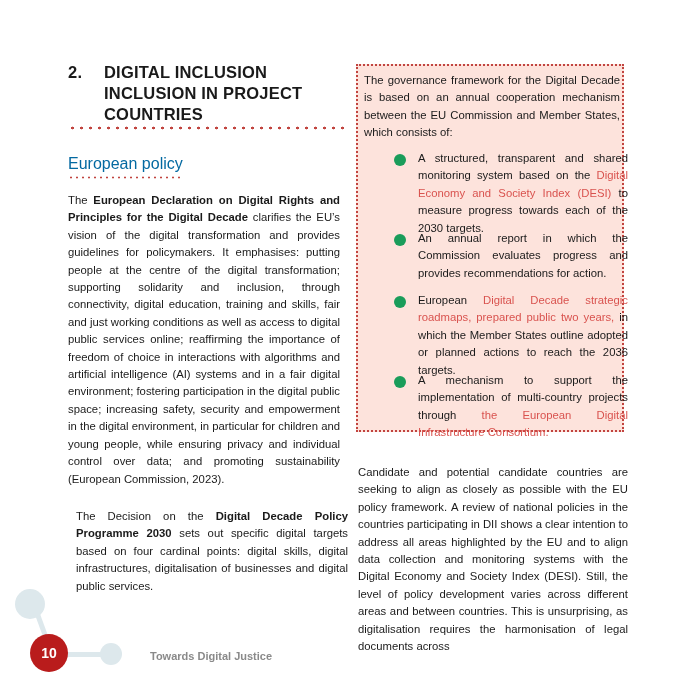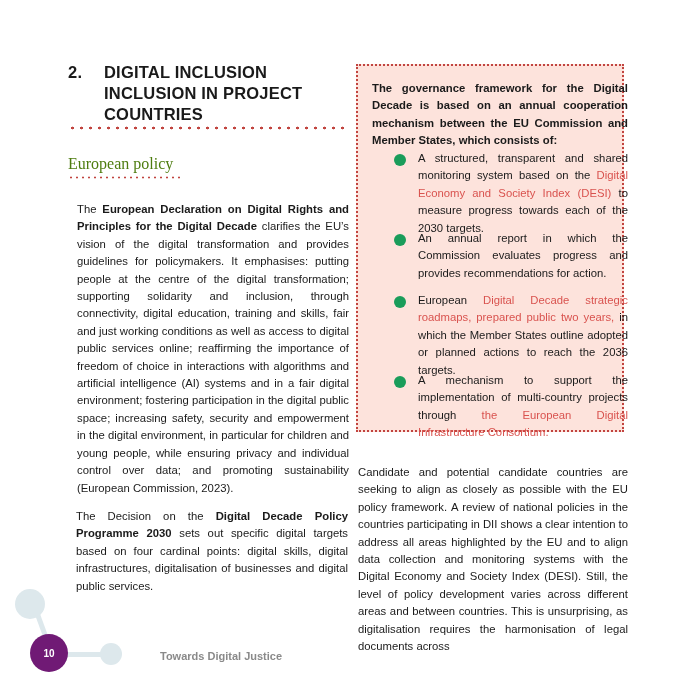--- a/index.html
+++ b/index.html
@@ -17,21 +17,21 @@
     .heading .num { position: absolute; left: 0; top: 0; }
     .heading .title { position: absolute; left: 36px; top: 0; width: 240px; }
     .dots-heading {
       position: absolute; left: 68px; top: 126px; width: 276px; height: 4px;
       background-image: radial-gradient(circle, #c1443f 1.3px, transparent 1.6px);
       background-size: 9px 4px; background-repeat: repeat-x;
     }
 
     .subheading {
       position: absolute; left: 68px; top: 155px;
-      font-family: Liberation Serif, serif; font-size: 16px; color: #4d7c0f;
+      font-family: Liberation Sans, sans-serif; font-size: 16px; color: #0369a1;
     }
     .dots-sub {
       position: absolute; left: 68px; top: 176px; width: 112px; height: 3px;
       background-image: radial-gradient(circle, #c1443f 0.9px, transparent 1.2px);
       background-size: 6px 3px; background-repeat: repeat-x;
     }
 
     .body-text {
       font-family: "Liberation Sans", sans-serif; font-size: 11.3px; line-height: 17.4px;
       text-align: justify; color: #1a1a1a;
@@ -53,68 +53,68 @@
     .bullet {
       position: absolute; left: -24px; top: 4px; width: 12px; height: 12px;
       border-radius: 50%; background: #1a9c5a;
     }
     .link { color: #d9534f; }
 
     .right-p { position: absolute; left: 358px; top: 464px; width: 270px; }
 
     .footer-circle-big {
       position: absolute; left: 30px; top: 634px; width: 38px; height: 38px;
-      border-radius: 50%; background: #701a75; color: #fff;
-      font-family: "Liberation Sans", sans-serif; font-weight: bold; font-size: 10px;
+      border-radius: 50%; background: #b91c1c; color: #fff;
+      font-family: "Liberation Sans", sans-serif; font-weight: bold; font-size: 14px;
       display: flex; align-items: center; justify-content: center;
     }
     .footer-circle-top {
       position: absolute; left: 15px; top: 589px; width: 30px; height: 30px;
       border-radius: 50%; background: #dde8ec;
     }
     .footer-circle-right {
       position: absolute; left: 100px; top: 643px; width: 22px; height: 22px;
       border-radius: 50%; background: #dde8ec;
     }
     .footer-line-diag {
       position: absolute; left: 34px; top: 612px; width: 5px; height: 28px;
       background: #dde8ec; transform: rotate(-20deg); transform-origin: top left;
     }
     .footer-line-h {
       position: absolute; left: 66px; top: 652px; width: 38px; height: 5px; background: #dde8ec;
     }
     .footer-title {
-      position: absolute; left: 160px; top: 650px;
+      position: absolute; left: 150px; top: 650px;
       font-family: "Liberation Sans", sans-serif; font-weight: bold; font-size: 11px; color: #8a8a8a;
     }
   </style>
 </head>
 <body>
 
 <div class="page">
 
   <div class="heading">
     <span class="num">2.</span>
     <span class="title">DIGITAL INCLUSION INCLUSION IN PROJECT COUNTRIES</span>
   </div>
   <div class="dots-heading"></div>
 
   <div class="subheading">European policy</div>
   <div class="dots-sub"></div>
 
-  <p class="body-text left-p1" style="margin:9px;">
+  <p class="body-text left-p1" style="margin:0;">
     <span>The </span><b>European Declaration on Digital Rights and Principles for the Digital Decade</b><span> clarifies the EU’s vision of the digital transformation and provides guidelines for policymakers. It emphasises: putting people at the centre of the digital transformation; supporting solidarity and inclusion, through connectivity, digital education, training and skills, fair and just working conditions as well as access to digital public services online; reaffirming the importance of freedom of choice in interactions with algorithms and artificial intelligence (AI) systems and in a fair digital environment; fostering participation in the digital public space; increasing safety, security and empowerment in the digital environment, in particular for children and young people, while ensuring privacy and individual control over data; and promoting sustainability (European Commission, 2023).</span>
   </p>
 
   <p class="body-text left-p2" style="margin:8px;">
     <span>The Decision on the </span><b>Digital Decade Policy Programme 2030</b><span> sets out specific digital targets based on four cardinal points: digital skills, digital infrastructures, digitalisation of businesses and digital public services.</span>
   </p>
 
   <div class="box">
-    <p class="body-text box-intro" style="margin:8px;font-weight:bold;">The governance framework for the Digital Decade is based on an annual cooperation mechanism between the EU Commission and Member States, which consists of:</p>
+    <p class="body-text box-intro" style="margin:0;">The governance framework for the Digital Decade is based on an annual cooperation mechanism between the EU Commission and Member States, which consists of:</p>
     <div class="box-list">
       <div class="box-item body-text" style="top:0px;">
         <span class="bullet"></span>
         <span>A structured, transparent and shared monitoring system based on the </span><span class="link">Digital Economy and Society Index (DESI)</span><span> to measure progress towards each of the 2030 targets.</span>
       </div>
       <div class="box-item body-text" style="top:80px;">
         <span class="bullet"></span>
         <span>An annual report in which the Commission evaluates progress and provides recommendations for action.</span>
       </div>
       <div class="box-item body-text" style="top:142px;">

